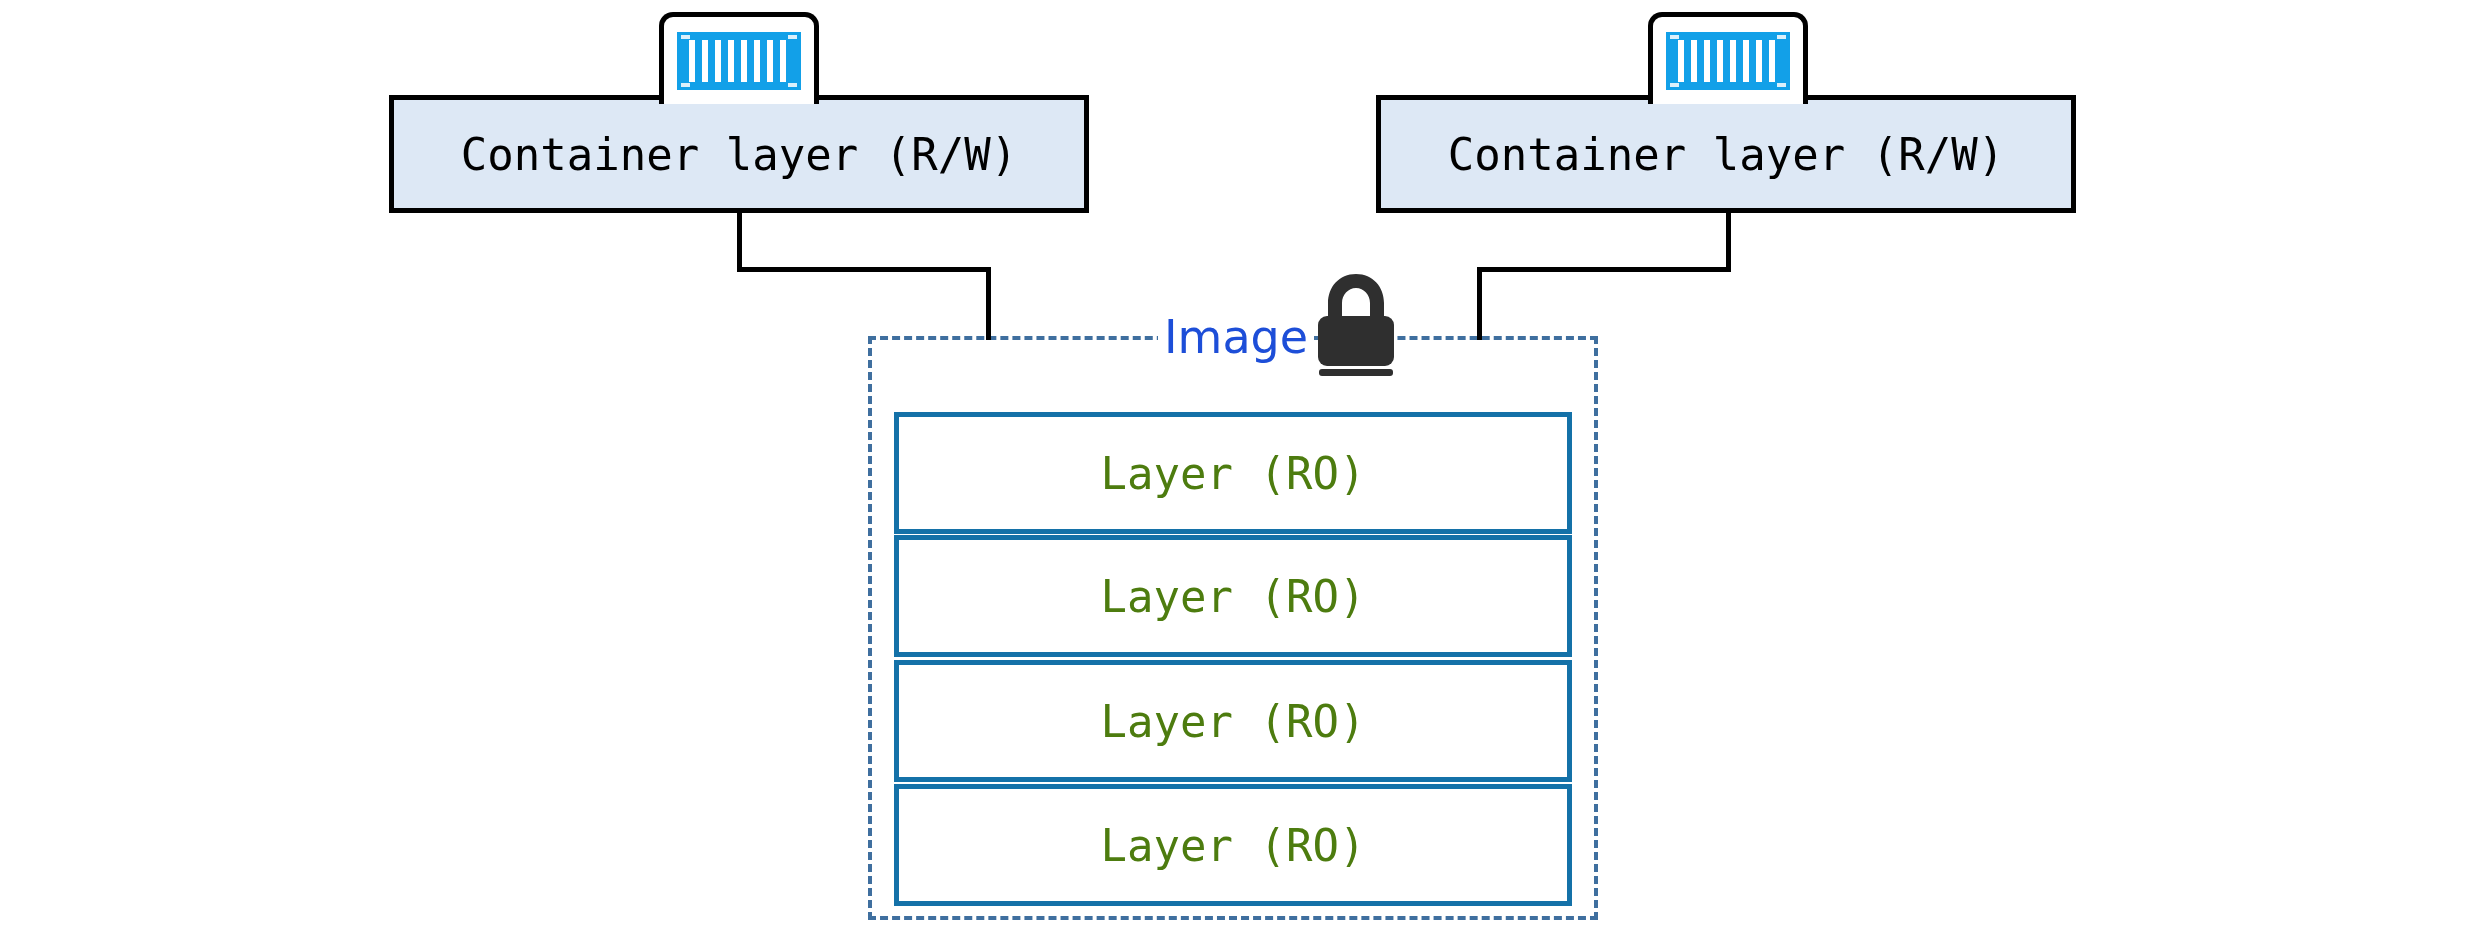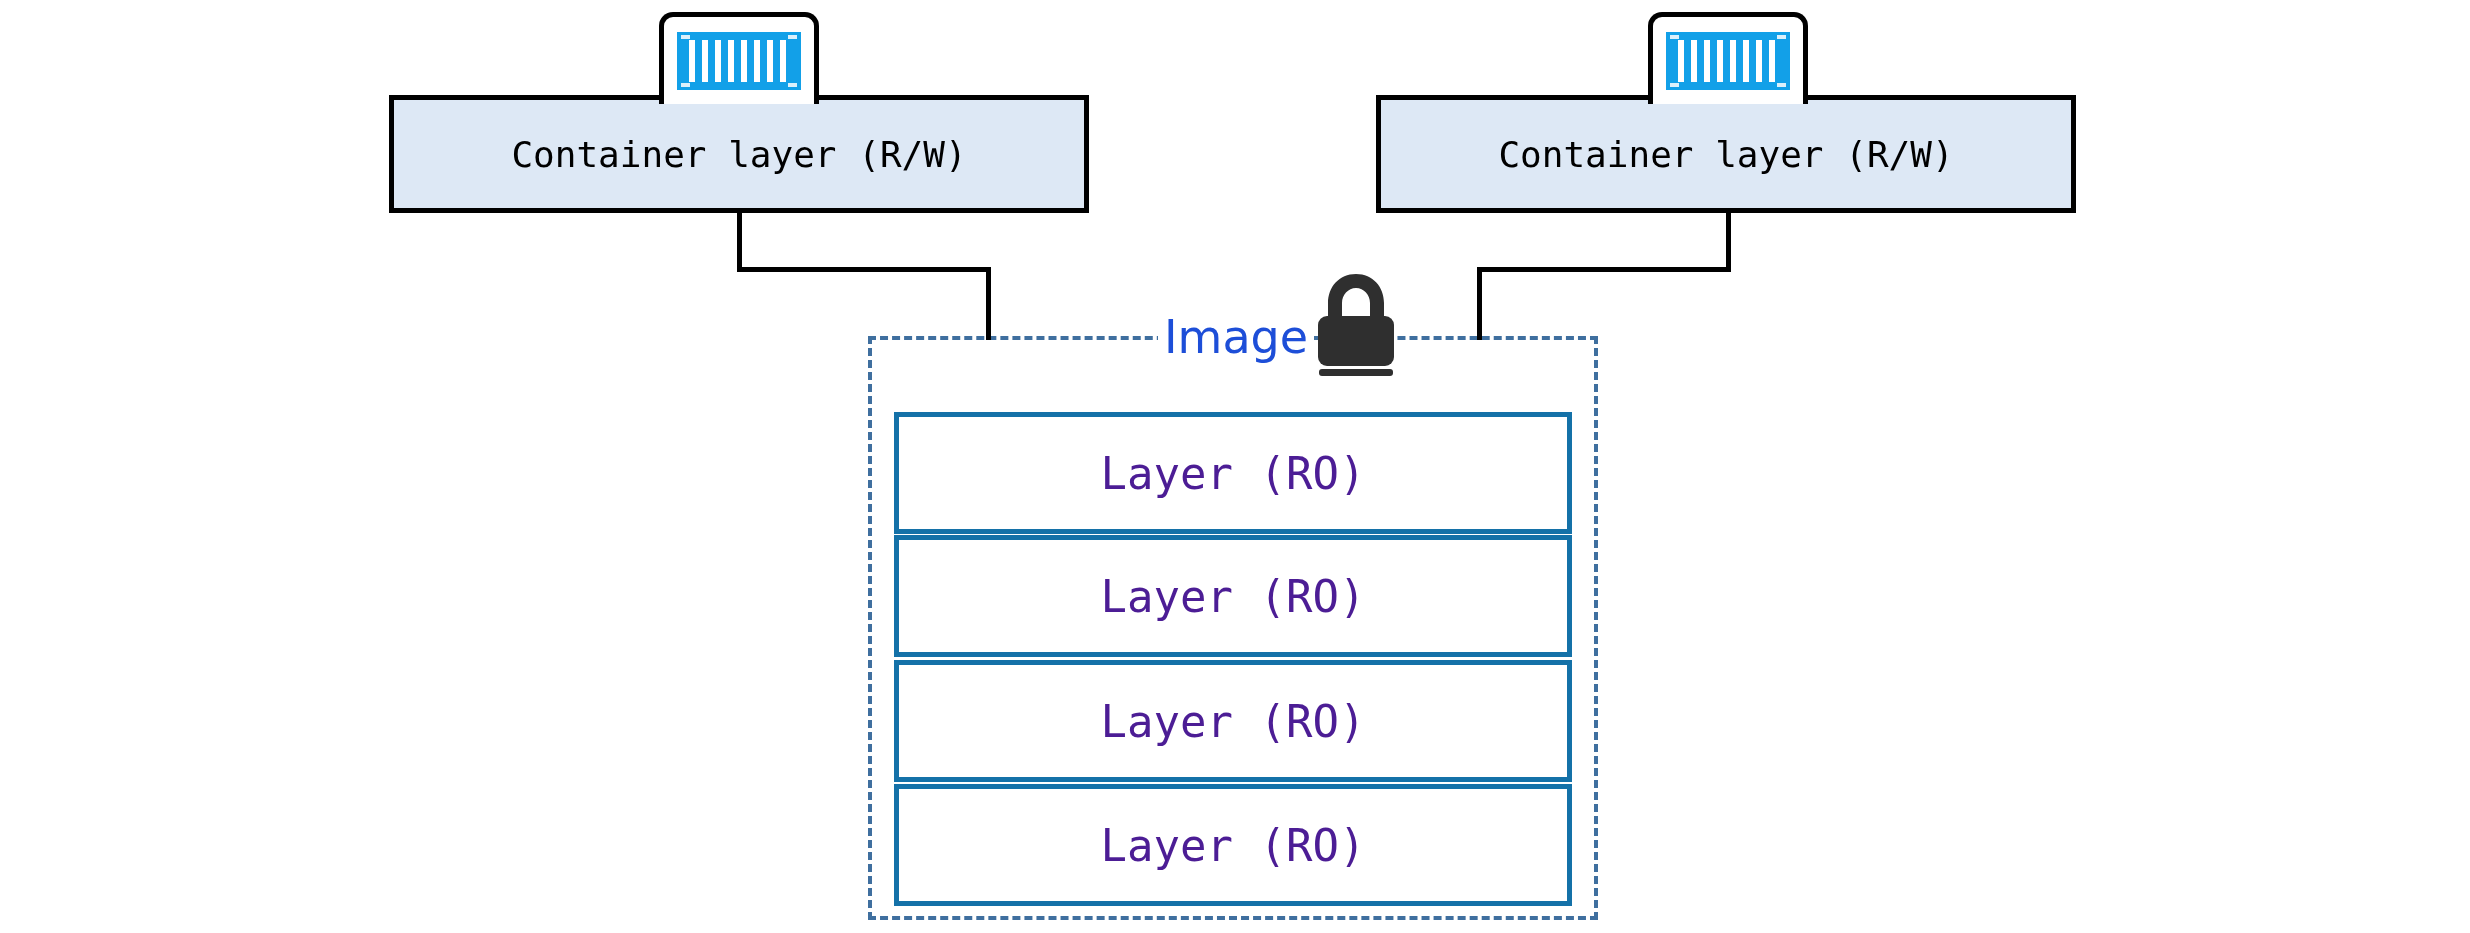--- a/index.html
+++ b/index.html
@@ -23,21 +23,21 @@
     position: absolute;
     box-sizing: border-box;
     background: #dde8f5;
     border: 5px solid #000000;
     display: flex;
     align-items: center;
     justify-content: center;
   }
   .container-box .label {
     font-family: "DejaVu Sans Mono", monospace;
-    font-size: 36px;
+    font-size: 44px;
     color: #000000;
     letter-spacing: 0px;
     white-space: nowrap;
   }
 
   
   .container-icon-wrap {
     position: absolute;
     box-sizing: border-box;
     width: 160px;
@@ -84,21 +84,21 @@
     background: #ffffff;
     border: 5px solid #1471a8;
     display: flex;
     align-items: center;
     justify-content: center;
     z-index: 6;
   }
   .layer-box .label {
     font-family: "DejaVu Sans Mono", monospace;
     font-size: 44px;
-    color: #4c1d95;
+    color: #4d7c0f;
     white-space: nowrap;
   }
 
   
   .conn {
     position: absolute;
     background: #000000;
     z-index: 2;
   }
 </style>

